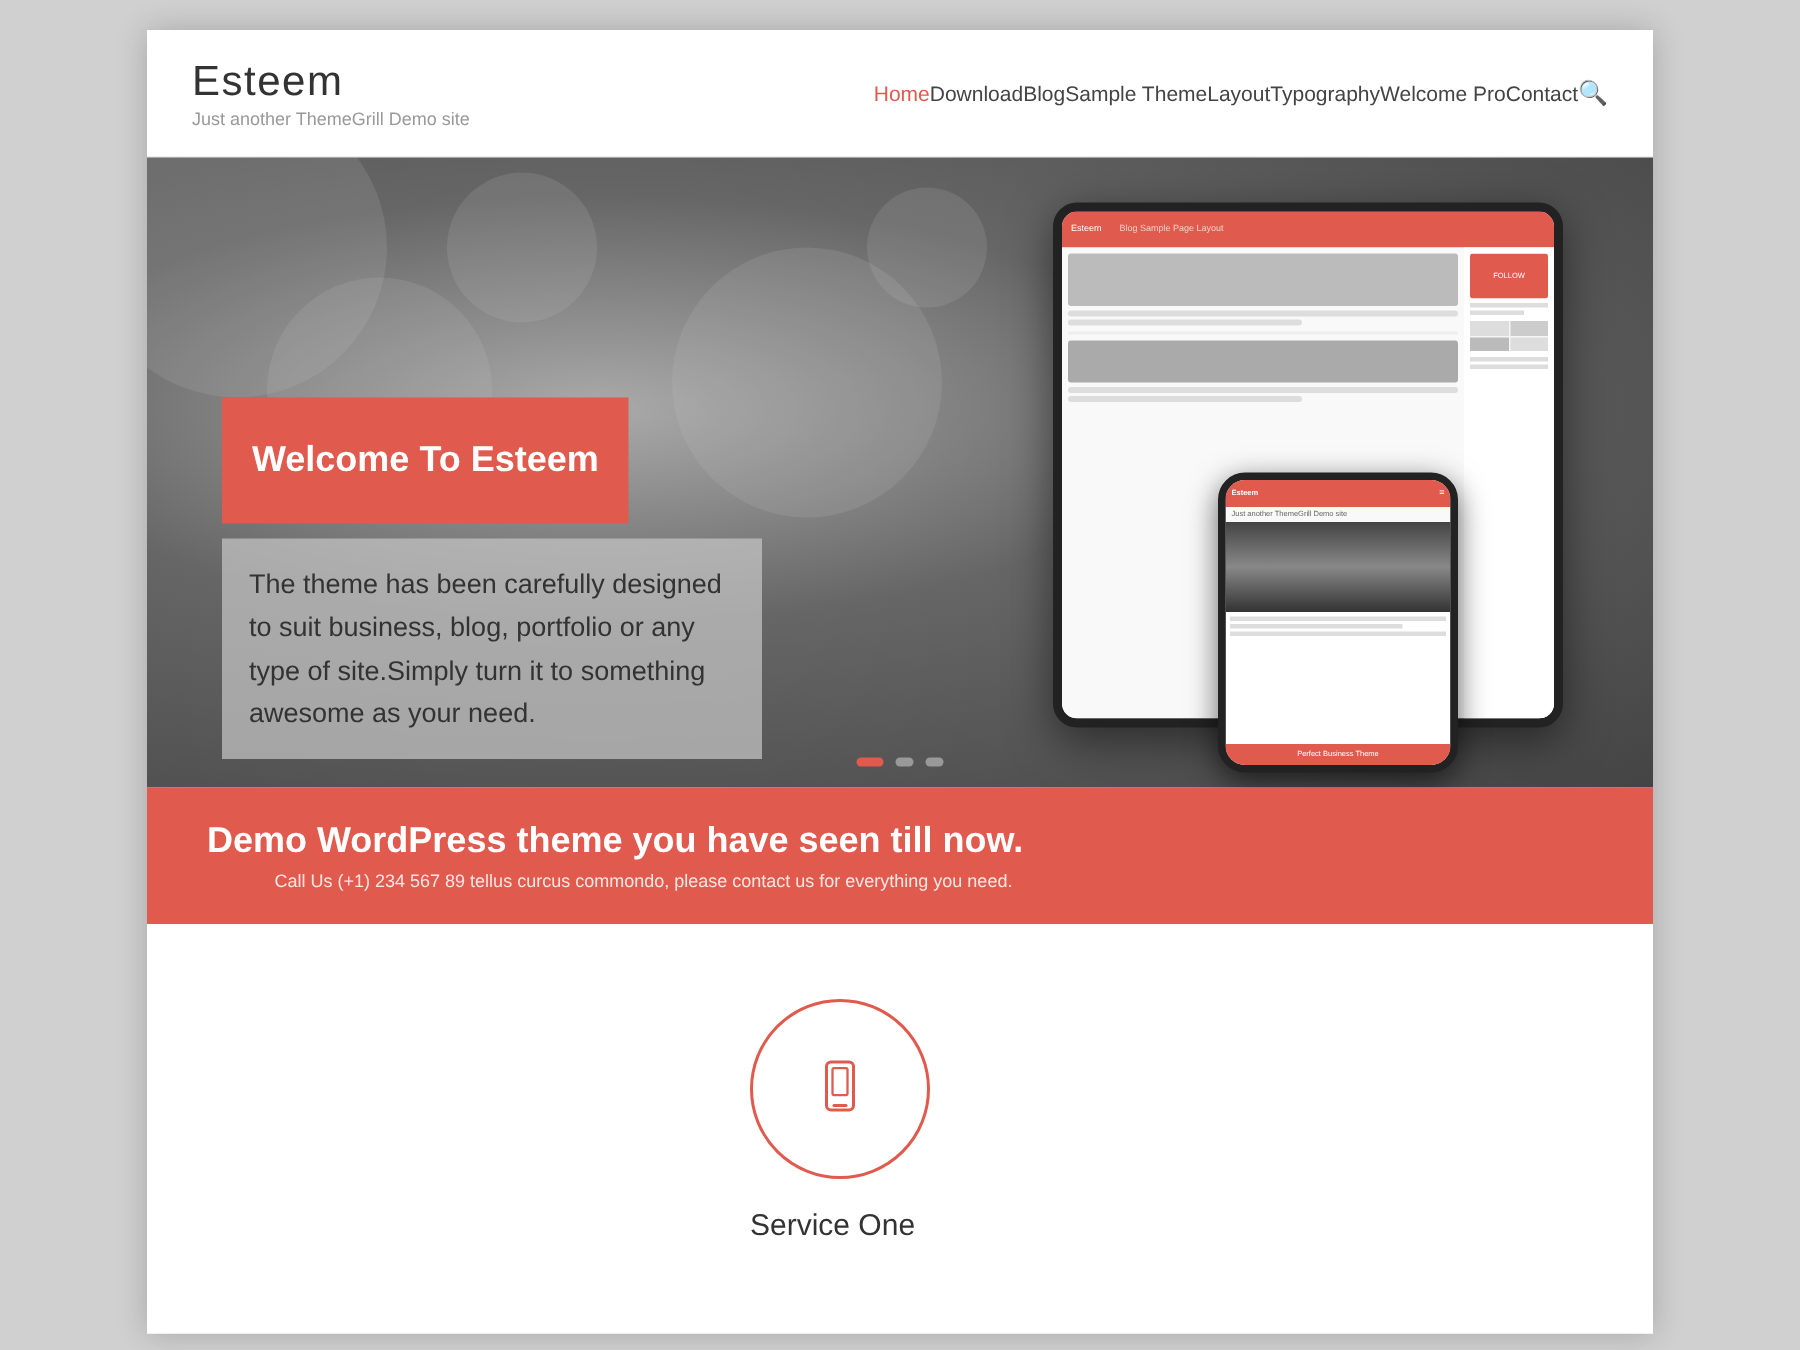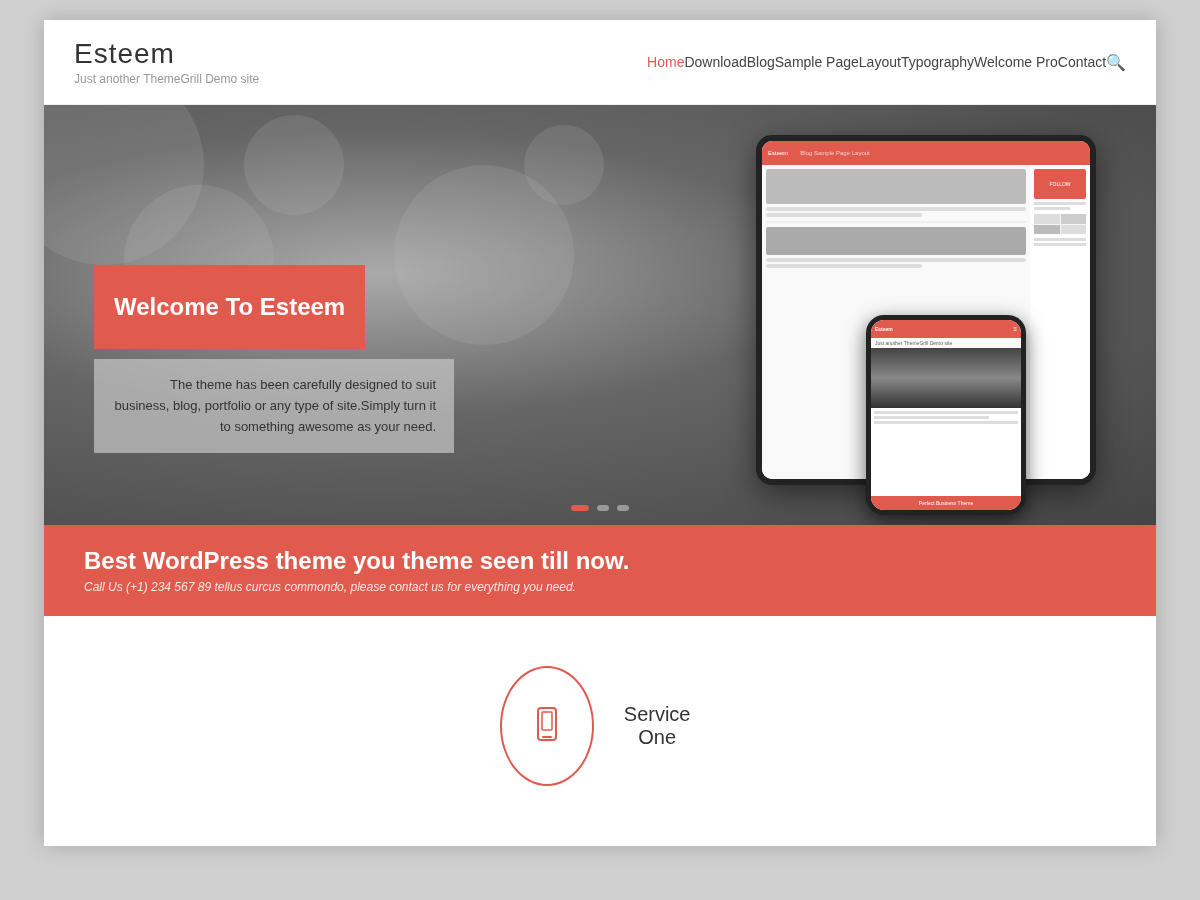--- a/index.html
+++ b/index.html
@@ -6,21 +6,21 @@
     body {
       background: #d0d0d0;
       font-family: Arial, sans-serif;
       display: flex;
       justify-content: center;
       align-items: flex-start;
       min-height: 900px;
       padding: 20px 0;
     }
     .page-wrapper {
-      width: 1112px;
+      width: 1004px;
       background: #fff;
       box-shadow: 0 0 20px rgba(0,0,0,0.2);
     }
     
     .header {
       display: flex;
       align-items: center;
       justify-content: space-between;
       padding: 18px 30px;
       background: #fff;
@@ -220,25 +220,24 @@
       color: #fff;
       font-size: 24px;
       font-weight: bold;
       padding: 28px 20px;
       display: inline-block;
       margin-bottom: 10px;
     }
     .hero-desc-box {
       background: rgba(200,200,200,0.7);
       color: #333;
-      font-size: 13px;
+      font-size: 18px;
       padding: 16px 18px;
       max-width: 360px;
       line-height: 1.6;
-      text-align: right;
     }
 
     
     .slider-dots {
       position: absolute;
       bottom: 14px;
       left: 50%;
       transform: translateX(-50%);
       display: flex;
       gap: 8px;
@@ -265,21 +264,21 @@
     .cta-text {}
     .cta-title {
       font-size: 24px;
       font-weight: bold;
       color: #fff;
       margin-bottom: 5px;
     }
     .cta-subtitle {
       font-size: 12px;
       color: rgba(255,255,255,0.85);
-      font-style: italic;
+      margin-left: 45px;
     }
     .cta-button {
       border: 2px solid #fff;
       color: #fff;
       background: transparent;
       padding: 12px 24px;
       font-size: 14px;
       cursor: pointer;
       white-space: nowrap;
     }
@@ -287,22 +286,22 @@
     
     .services {
       padding: 50px 40px 60px;
       display: flex;
       justify-content: space-around;
       align-items: flex-start;
       background: #fff;
     }
     .service-item {
       display: flex;
-      flex-direction: row;
-      align-items: center;
+      flex-direction: column;
+      align-items: flex-start;
       gap: 20px;
       width: 200px;
     }
     .service-icon-circle {
       width: 120px;
       height: 120px;
       border-radius: 50%;
       border: 2px solid #e05a4e;
       display: flex;
       align-items: center;
@@ -322,21 +321,21 @@
 
   <header class="header">
     <div class="logo-area">
       <div class="logo-title">Esteem</div>
       <div class="logo-subtitle">Just another ThemeGrill Demo site</div>
     </div>
     <nav class="nav">
       <a class="nav-item active">Home</a>
       <a class="nav-item">Download</a>
       <a class="nav-item">Blog</a>
-      <a class="nav-item">Sample Page</a>
+      <a class="nav-item">Sample Theme</a>
       <a class="nav-item">Layout</a>
       <a class="nav-item">Typography</a>
       <a class="nav-item">Welcome Pro</a>
       <a class="nav-item">Contact</a>
       <span class="nav-search">🔍</span>
     </nav>
   </header>
 
   <div class="hero">
     <div class="hero-bg"></div>
@@ -410,21 +409,21 @@
 
     <div class="slider-dots">
       <div class="dot active"></div>
       <div class="dot"></div>
       <div class="dot"></div>
     </div>
   </div>
 
   <div class="cta-banner">
     <div class="cta-text">
-      <div class="cta-title">Best WordPress theme you theme seen till now.</div>
+      <div class="cta-title">Demo WordPress theme you have seen till now.</div>
       <div class="cta-subtitle">Call Us (+1) 234 567 89 tellus curcus commondo, please contact us for everything you need.</div>
     </div>
   </div>
 
   <div class="services">
 
     <div class="service-item">
       <div class="service-icon-circle">
         <svg width="44" height="44" viewBox="0 0 44 44" fill="none">
           <rect x="13" y="4" width="18" height="32" rx="3" stroke="#e05a4e" stroke-width="2" fill="none"></rect>

